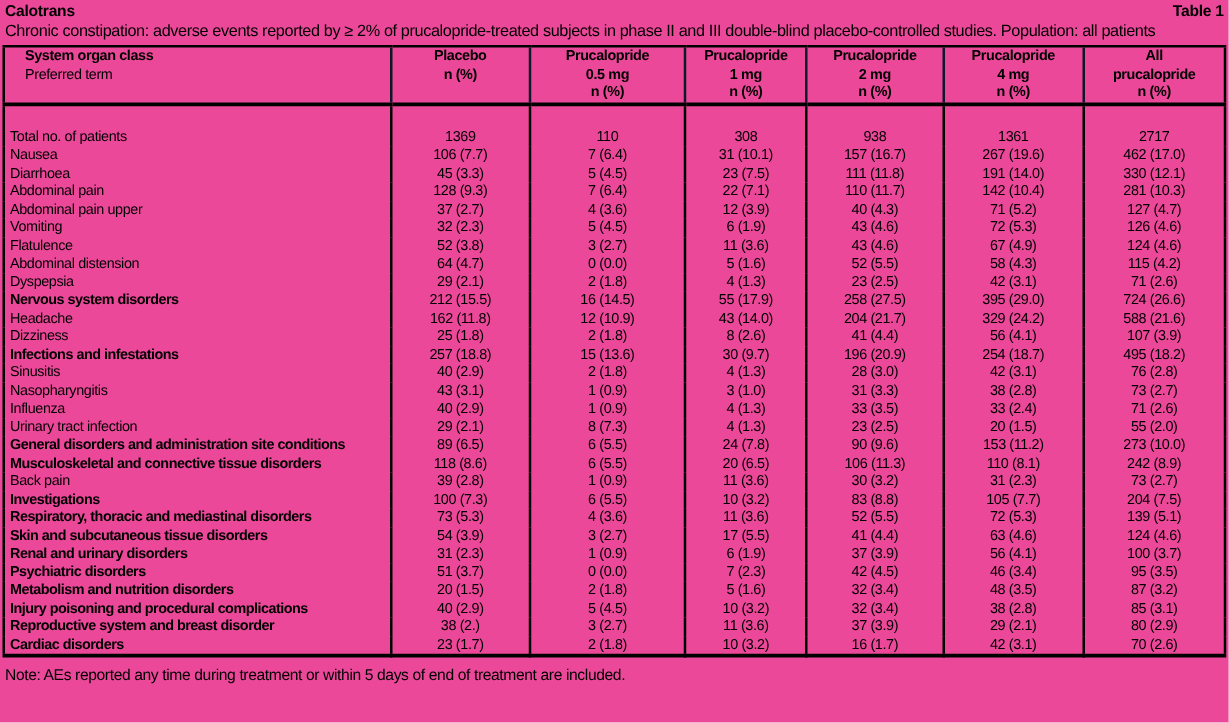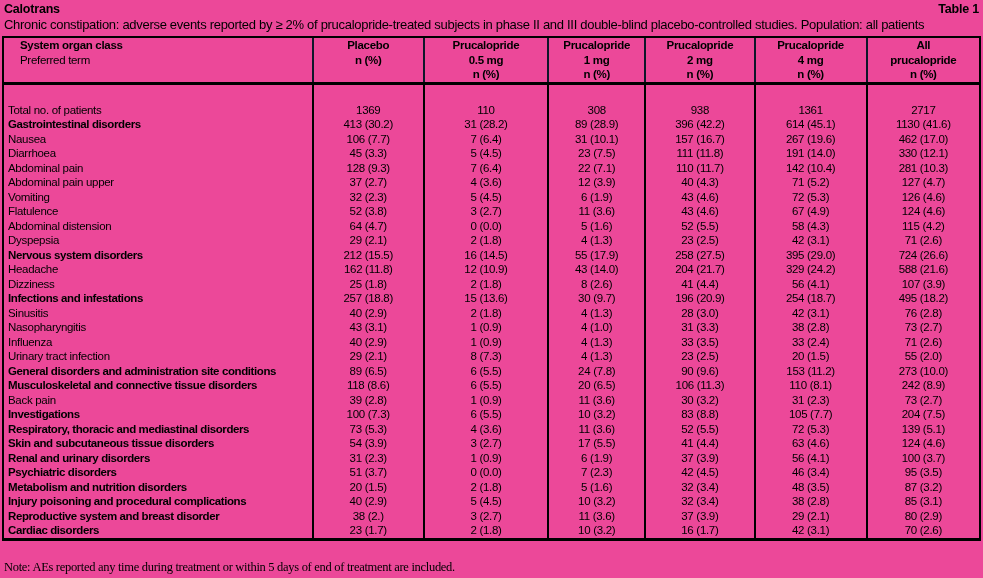--- a/index.html
+++ b/index.html
@@ -76,23 +76,22 @@
   tbody td.label-cell {
     border-left: none;
     text-align: left;
     padding-left: 4px;
   }
   tbody tr.bold td.label-cell { font-weight: bold; letter-spacing: -0.4px; }
   tbody tr:first-child td { padding-top: 18px; }
   .note {
     font-size: 12.5px;
     letter-spacing: -0.3px;
-    margin-top: 19px;
+    margin-top: 7px;
     padding: 0 2px;
-    font-family: Liberation Serif, serif;
   }
 </style>
 </head>
 <body>
 
 <div class="page">
   <div class="title-row">
     <span>Calotrans</span>
     <span>Table 1</span>
   </div>
@@ -148,29 +147,20 @@
     <tbody id="tbody">
         <tr>
           <td class="label-cell">Total no. of patients</td>
           <td>1369</td>
           <td>110</td>
           <td>308</td>
           <td>938</td>
           <td>1361</td>
           <td>2717</td>
         </tr>
-        <tr class="bold">
-          <td class="label-cell">Gastrointestinal disorders</td>
-          <td>413 (30.2)</td>
-          <td>31 (28.2)</td>
-          <td>89 (28.9)</td>
-          <td>396 (42.2)</td>
-          <td>614 (45.1)</td>
-          <td>1130 (41.6)</td>
-        </tr>
         <tr>
           <td class="label-cell">Nausea</td>
           <td>106 (7.7)</td>
           <td>7 (6.4)</td>
           <td>31 (10.1)</td>
           <td>157 (16.7)</td>
           <td>267 (19.6)</td>
           <td>462 (17.0)</td>
         </tr>
         <tr>
@@ -278,21 +268,21 @@
           <td>2 (1.8)</td>
           <td>4 (1.3)</td>
           <td>28 (3.0)</td>
           <td>42 (3.1)</td>
           <td>76 (2.8)</td>
         </tr>
         <tr>
           <td class="label-cell">Nasopharyngitis</td>
           <td>43 (3.1)</td>
           <td>1 (0.9)</td>
-          <td>4 (1.0)</td>
+          <td>3 (1.0)</td>
           <td>31 (3.3)</td>
           <td>38 (2.8)</td>
           <td>73 (2.7)</td>
         </tr>
         <tr>
           <td class="label-cell">Influenza</td>
           <td>40 (2.9)</td>
           <td>1 (0.9)</td>
           <td>4 (1.3)</td>
           <td>33 (3.5)</td>

